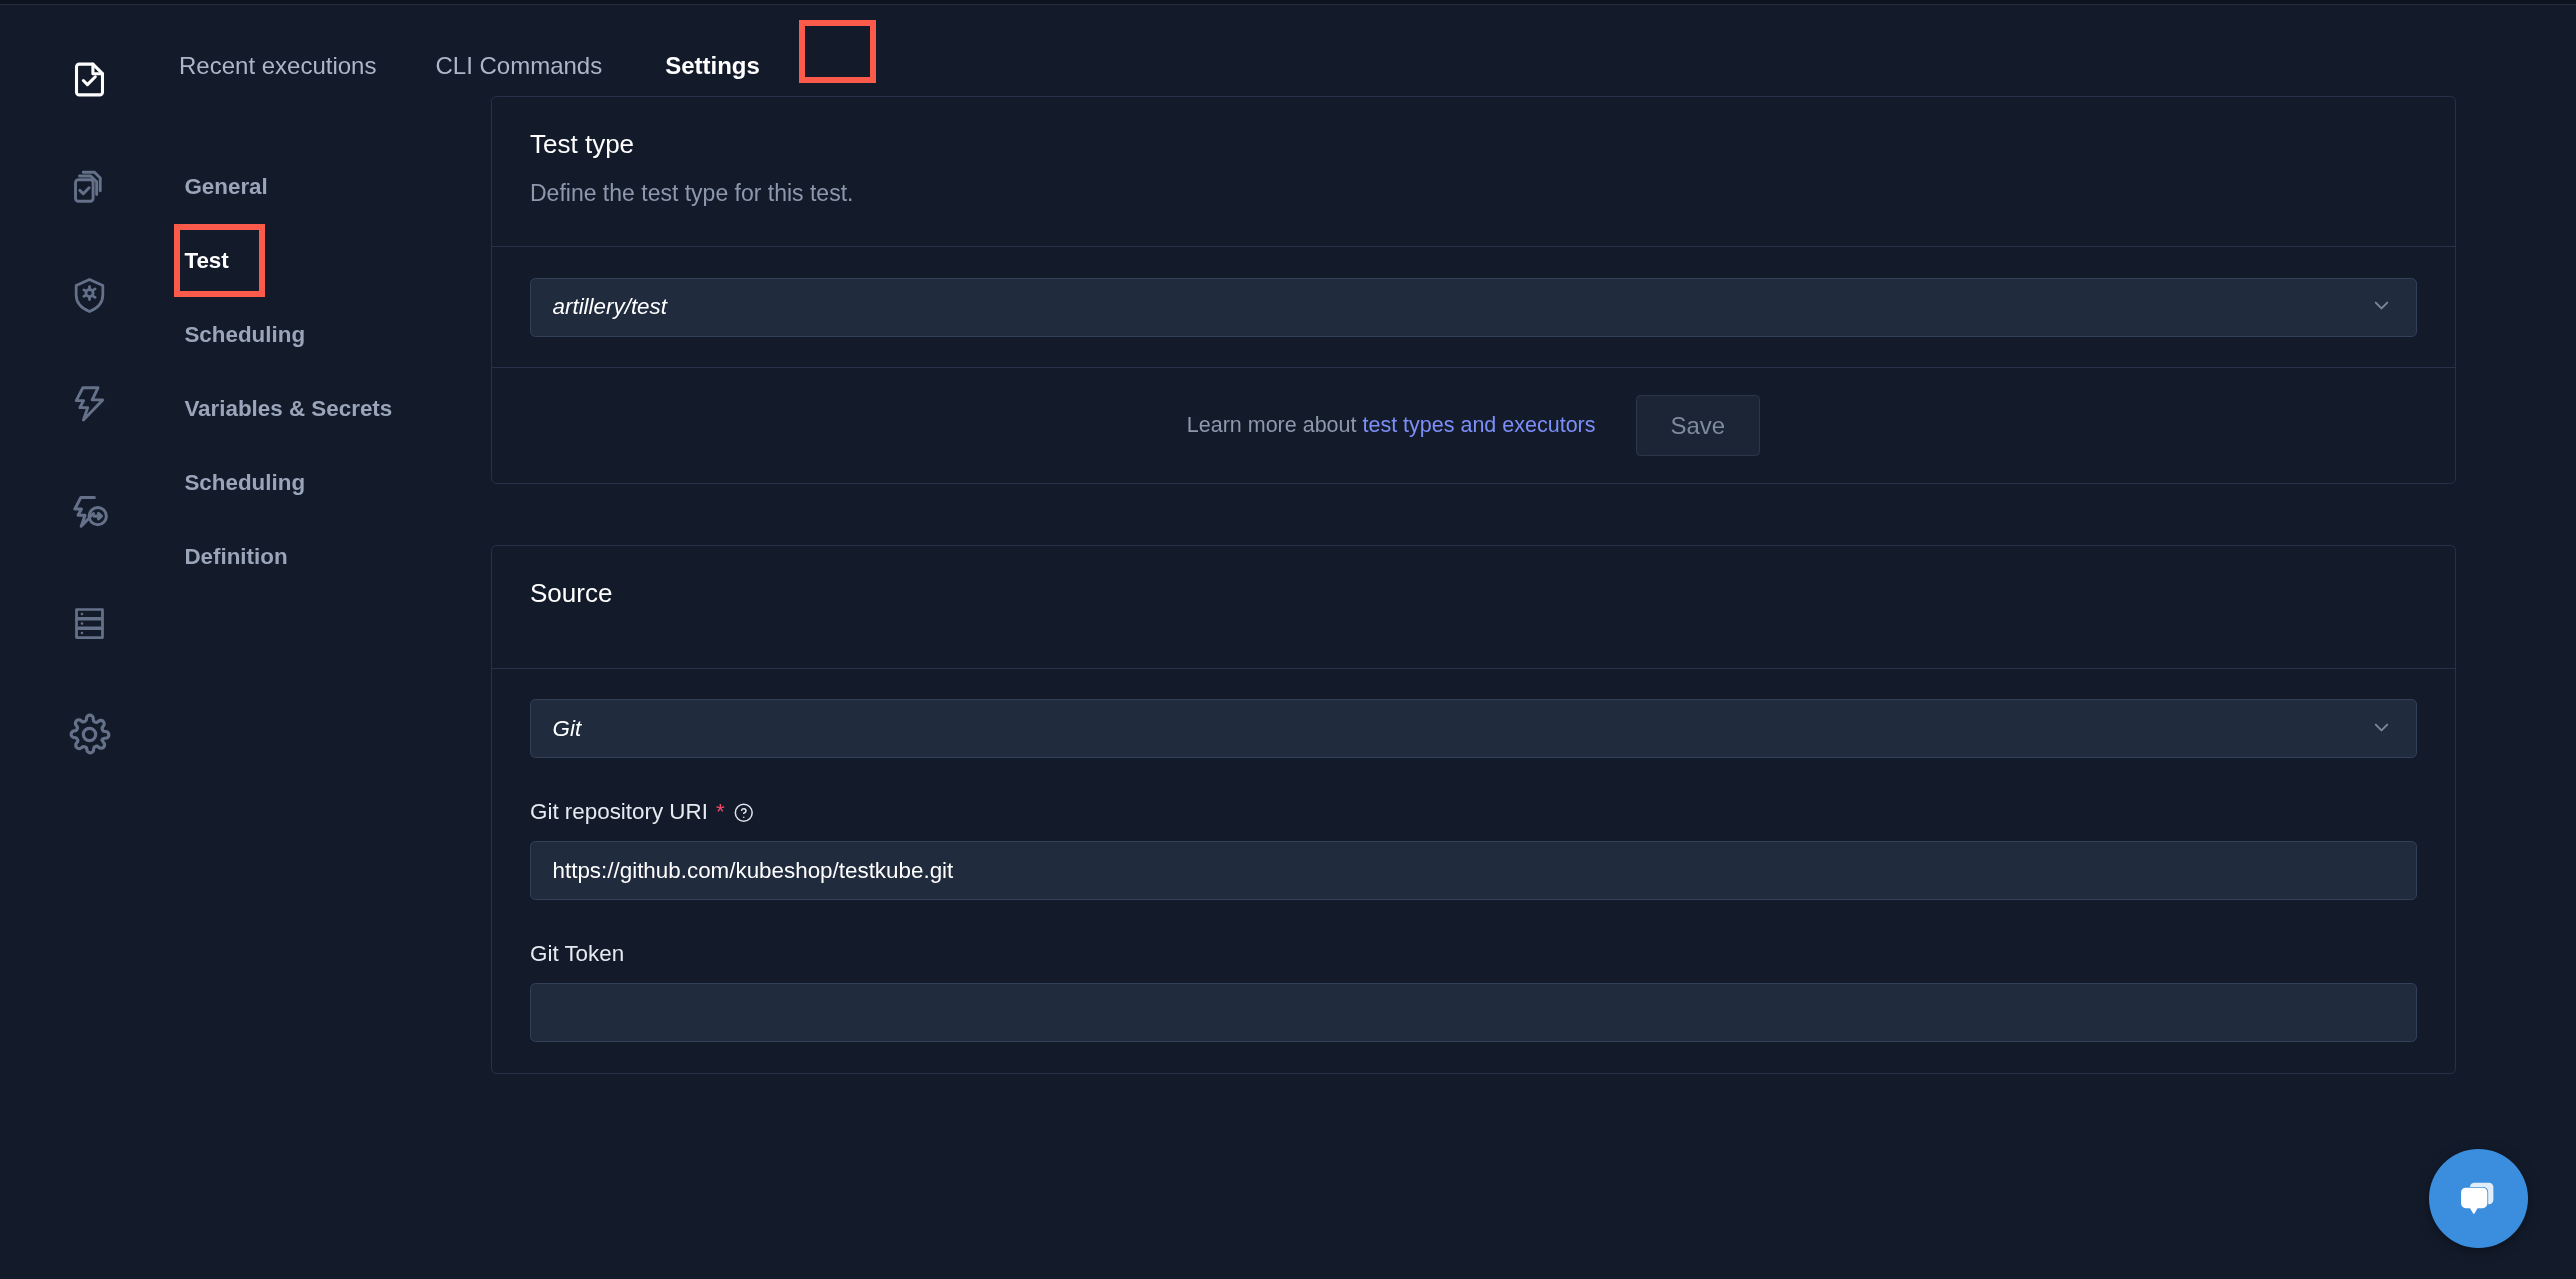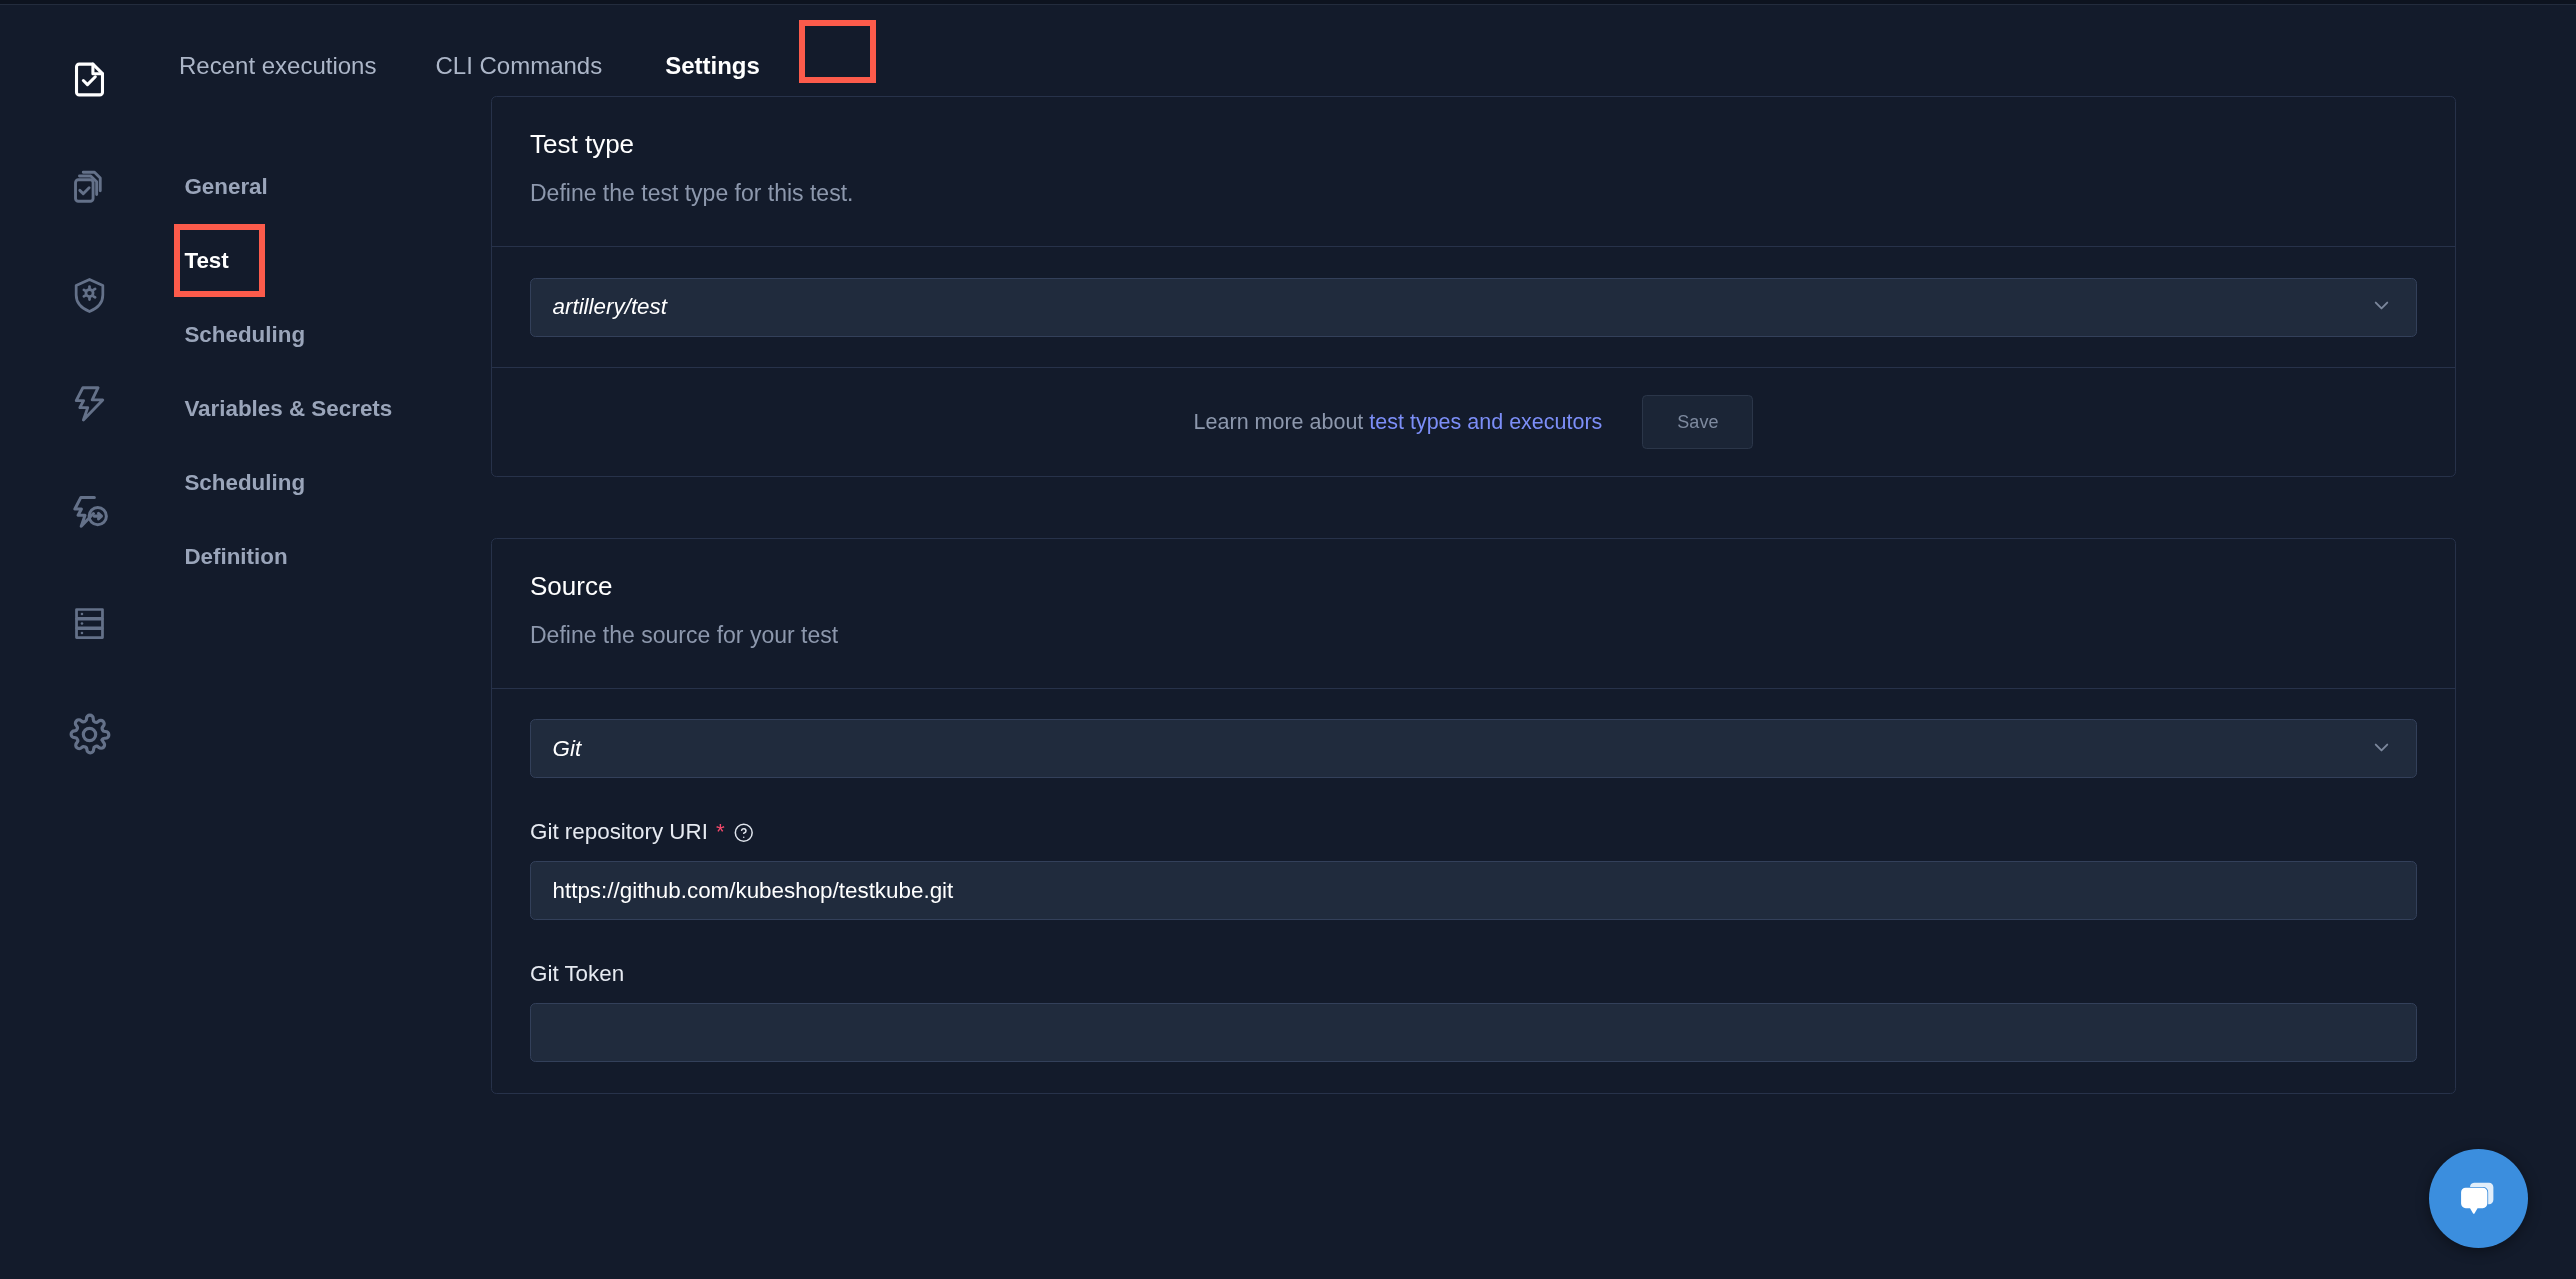--- a/index.html
+++ b/index.html
@@ -173,21 +173,21 @@
   }
   .foot-link {
     color: #7c8ef7;
     cursor: pointer;
   }
   .save-btn {
     background: #1b2536;
     border: 0.9px solid #2b3649;
     border-radius: 4.5px;
     color: #7e8a9f;
-    font-size: 18px;
+    font-size: 24px;
     padding: 15.2px 34px;
     cursor: default;
   }
 
   
   .select {
     position: relative;
     background: #202b3d;
     border: 0.9px solid #33405a;
     border-radius: 5.4px;
@@ -380,21 +380,20 @@
           <div class="foot-text">
             <span>Learn more about </span><span class="foot-link">test types and executors</span>
           </div>
           <button class="save-btn">Save</button>
         </div>
       </div>
 
       <div class="card">
         <div class="card-head">
           <div class="card-title">Source</div>
-          <div class="card-sub">Define the source for your test</div>
         </div>
         <div class="card-body">
 
           <div class="select">
             <span class="select-value">Git</span>
             <span class="chev">
               <svg width="23" height="23" viewBox="0 0 24 24" fill="none" stroke="currentColor" stroke-width="2" stroke-linecap="round" stroke-linejoin="round">
                   <path d="M6 9l6 6 6-6"></path>
                 </svg>
             </span>

